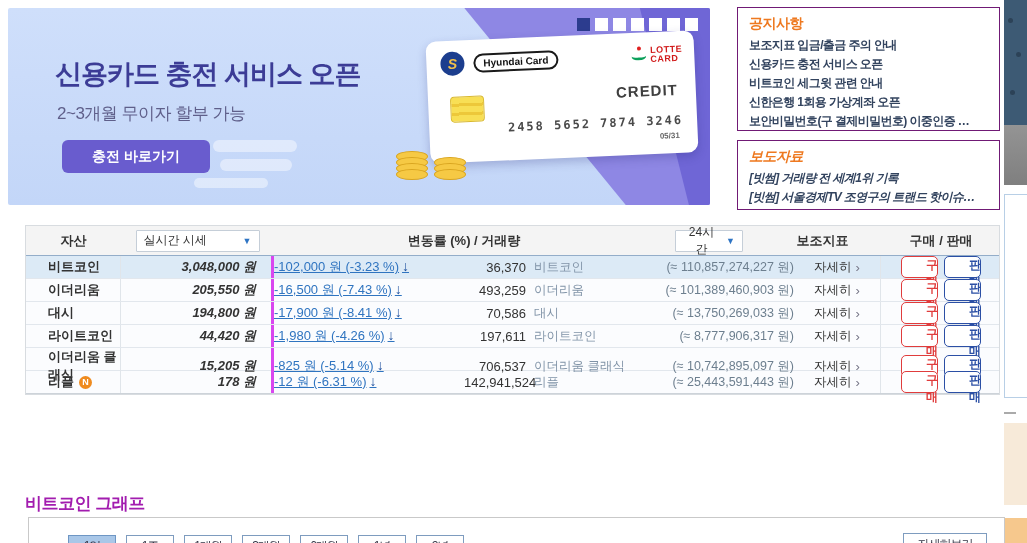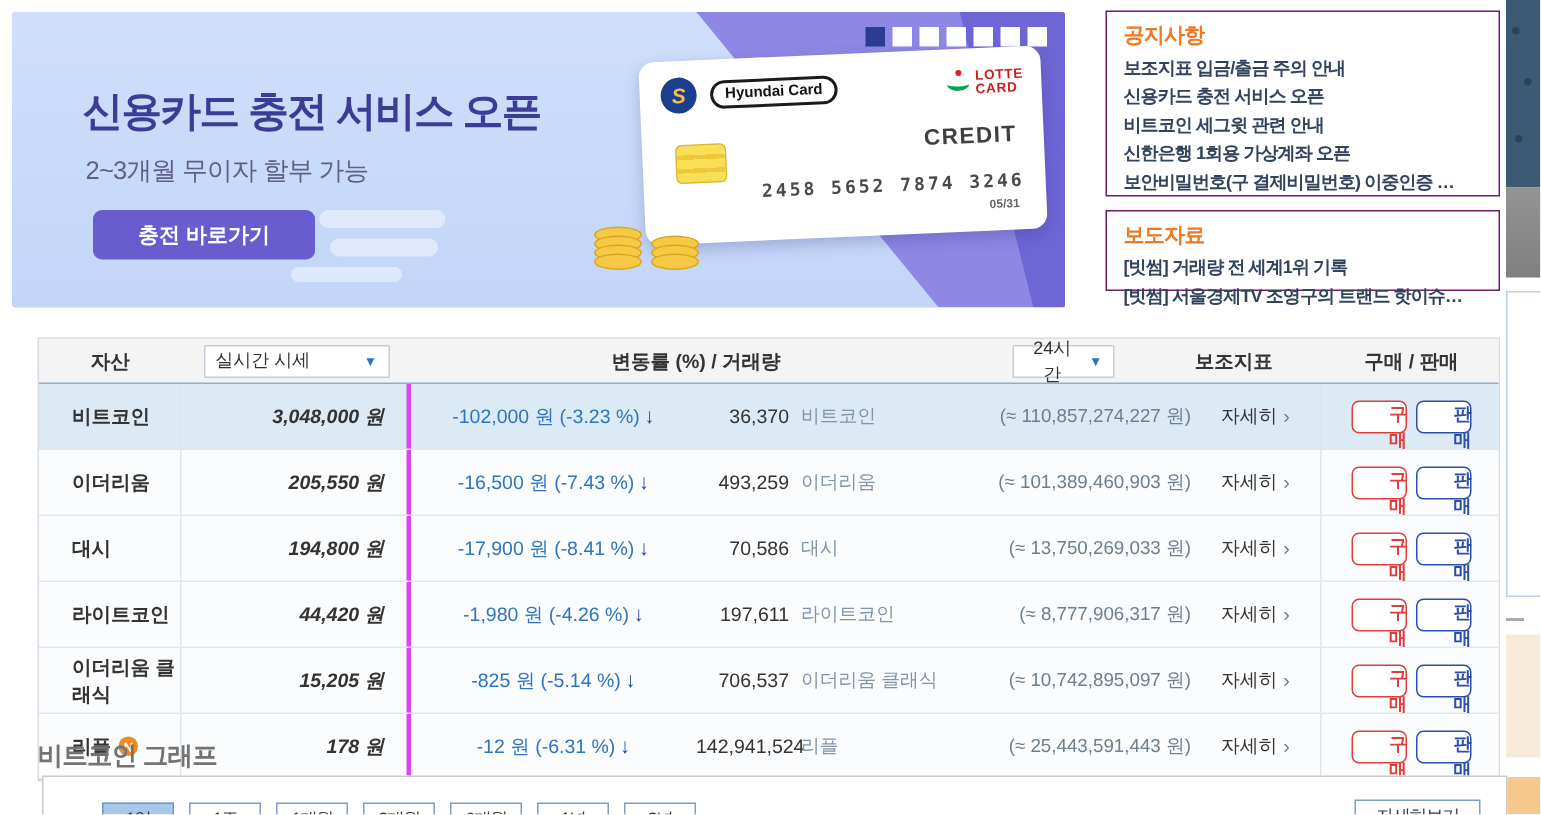--- a/index.html
+++ b/index.html
@@ -46,21 +46,21 @@
   .cnum { position:absolute; right:14px; top:82px; font-family:"DejaVu Sans Mono",monospace;
     font-size:12px; font-weight:bold; color:#4a4a4a; letter-spacing:2px; }
   .cexp { position:absolute; right:18px; top:100px; font-size:8px; font-weight:bold; color:#666; text-align:right; }
   .coins { position:absolute; left:388px; top:148px; display:flex; gap:6px; }
   .coin-stack { display:flex; flex-direction:column-reverse; }
   .coin { width:32px; height:11px; background:#f6c944; border:1px solid #d9a520; border-radius:50%; margin-top:-5px; }
 
   
   .nbox { position:absolute; left:737px; width:263px; background:#fff; border:1px solid #701a75; padding:7px 11px 6px; }
   .nbox.notices { top:7px; height:124px; }
-  .nbox.press { top:140px; height:54px; }
+  .nbox.press { top:140px; height:70px;font-style:italic; }
   .nbox-title { color:#ee7920; font-size:14px; font-weight:bold; margin-bottom:3px; letter-spacing:-0.5px; }
   .nbox ul { list-style:none; }
   .nbox li { font-size:12px; font-weight:600; color:#32435e; line-height:19px; letter-spacing:-0.6px;
     white-space:nowrap; overflow:hidden; cursor:pointer; }
 
   
   .rstrip { position:absolute; left:1004px; top:0; width:23px; height:543px; }
   .rs-img { position:absolute; left:0; top:0; width:23px; height:125px; background:#3d5a74; overflow:hidden; }
   .rs-img i { position:absolute; background:#2c4257; border-radius:50%; width:5px; height:5px; display:block; }
   .rs-gray { position:absolute; left:0; top:125px; width:23px; height:60px; background:linear-gradient(180deg,#949494,#7f7f7f); }
@@ -76,44 +76,44 @@
   .th { text-align:center; }
   .th.flex { display:flex; justify-content:center; }
   .dropdown { display:flex; align-items:center; justify-content:space-between; height:22px;
     border:1px solid #c5ced8; background:#fff; padding:0 7px; font-size:12px; font-weight:normal;
     color:#333; cursor:pointer; border-radius:1px; }
   .dropdown.w116 { width:124px; }
   .dropdown.w68 { width:68px; }
   .tri { color:#2e74c4; font-size:9px; margin-left:6px; }
 
   .trow { display:grid; grid-template-columns:95px 153px 190px 62px 138px 130px 87px 120px;
-    height:44px; align-items:center; background:#fbfcfe; border-bottom:1px solid #e2e7ed;
+    height:23px; align-items:center; background:#fbfcfe; border-bottom:1px solid #e2e7ed;
     font-size:13px; cursor:pointer; }
   .trow:last-child { border-bottom:1px solid #cdd3d9; }
   .trow.highlight { background:#dceaf6; }
   .c.asset { padding-left:22px; font-weight:600; display:flex; align-items:center; border-right:1px solid #e0e5ea; height:100%; }
   .c.price { text-align:right; padding-right:15px; font-weight:600; border-right:3px solid #d946ef; height:100%; display:flex; align-items:center; justify-content:flex-end;font-style:italic; }
-  .c.change { text-align:center; color:#2f74c0; }
+  .c.change { color:#2f74c0;text-decoration:underline; }
   .c.change .arr { color:#1d4f9e; font-weight:bold; font-size:14px; margin-left:3px; }
   .c.vol { text-align:right; }
   .c.unit { padding-left:8px; color:#8093a7; font-size:12.5px; }
   .c.val { text-align:right; color:#6d7f8f; font-size:12.5px; }
   .c.detail { display:flex; align-items:center; justify-content:center; gap:4px; font-size:12.5px;
     border-right:1px solid #e0e5ea; height:100%; }
   .c.detail .chev { color:#778; font-size:13px; }
   .c.btns { display:flex; align-items:center; justify-content:center; gap:6px; }
   .tbtn { width:37px; height:22px; border-radius:5px; background:#fff; font-size:12px; font-weight:bold;
     cursor:pointer; font-family:inherit; letter-spacing:-1px;padding-left:24px; }
   .tbtn.buy { border:1.5px solid #e03c3c; color:#e03c3c; }
   .tbtn.sell { border:1.5px solid #2b4fa5; color:#2b4fa5; }
   .nbadge { display:inline-flex; align-items:center; justify-content:center; width:13px; height:13px;
     border-radius:50%; background:#ef8b1f; color:#fff; font-size:9px; font-weight:bold; margin-left:5px; }
 
   
-  .gtitle { position:absolute; left:25px; top:492px; font-size:17px; font-weight:bold; color:#737373; letter-spacing:-0.5px; }
+  .gtitle { position:absolute; left:25px; top:492px; font-size:17px; font-weight:bold; color:#a21caf; letter-spacing:-0.5px; }
   .gbox { position:absolute; left:28px; top:517px; width:977px; height:60px; background:#fff; border:1px solid #c9c9c9; }
   .ranges { position:absolute; left:39px; top:17px; display:flex; gap:10px; }
   .rbtn { width:48px; height:22px; border:1px solid #7e9cbf; background:#fff; color:#334; font-size:12px;
     cursor:pointer; font-family:inherit; letter-spacing:-1px; }
   .rbtn.selected { background:#a9c7e8; border-color:#6e96c4; }
   .gdetail { position:absolute; left:874px; top:15px; width:84px; height:22px; border:1px solid #7e9cbf;
     background:#fff; color:#334; font-size:12px; cursor:pointer; font-family:inherit; letter-spacing:-1px; }
 </style>
 </head>
 <body>

